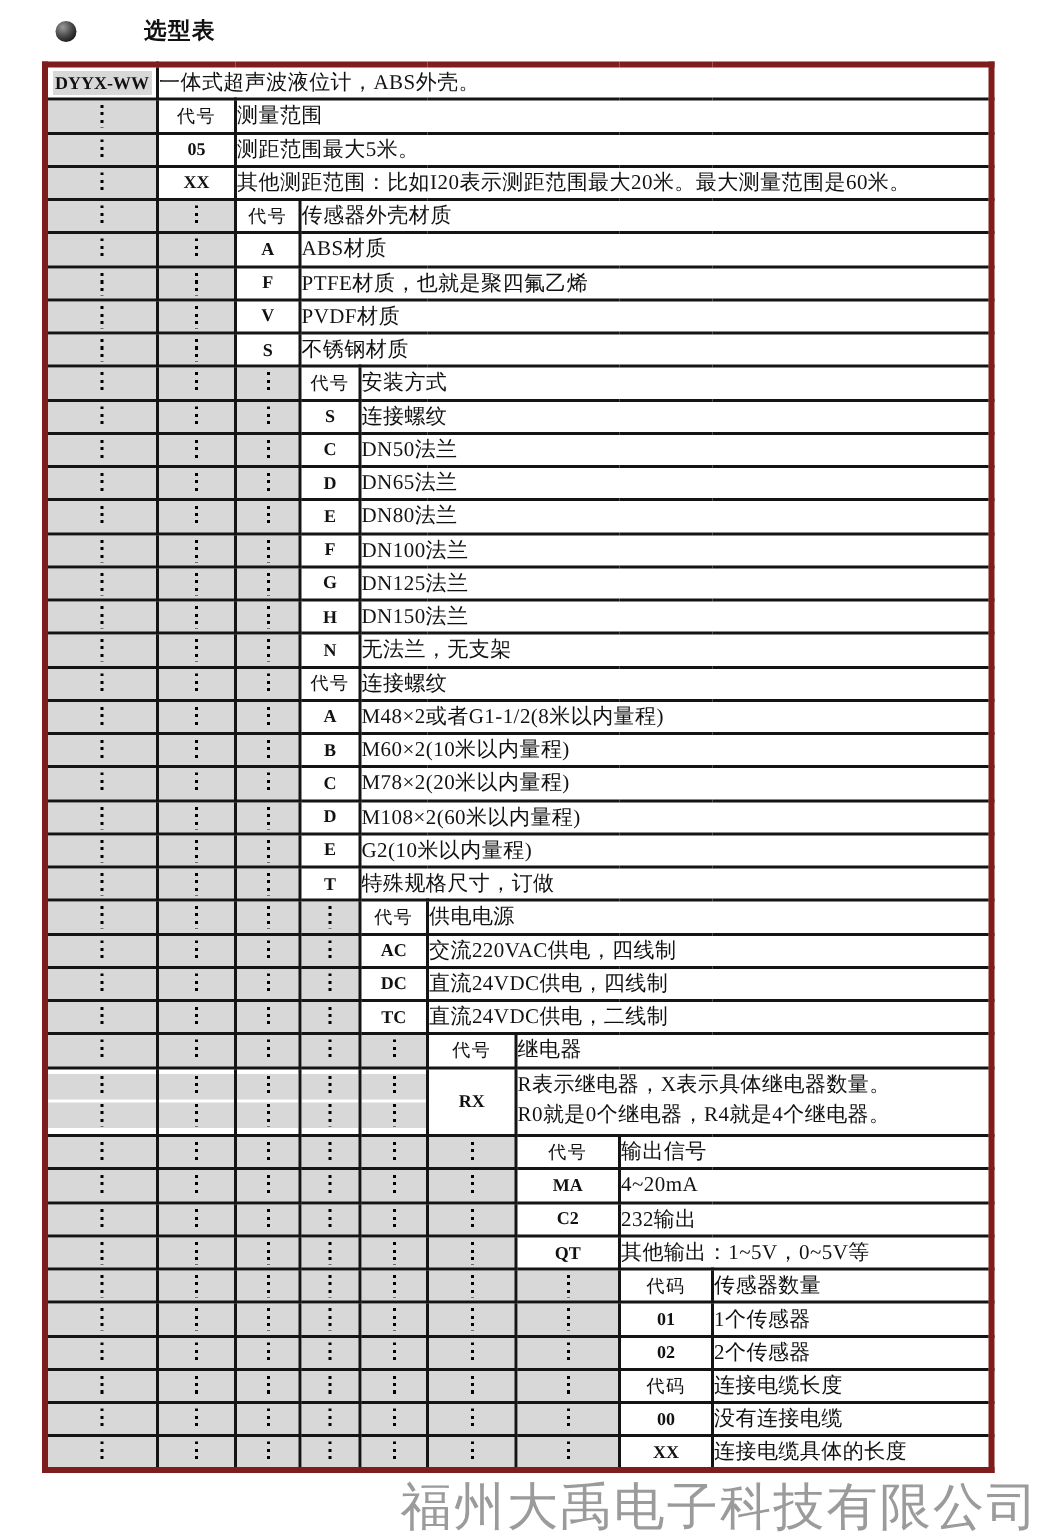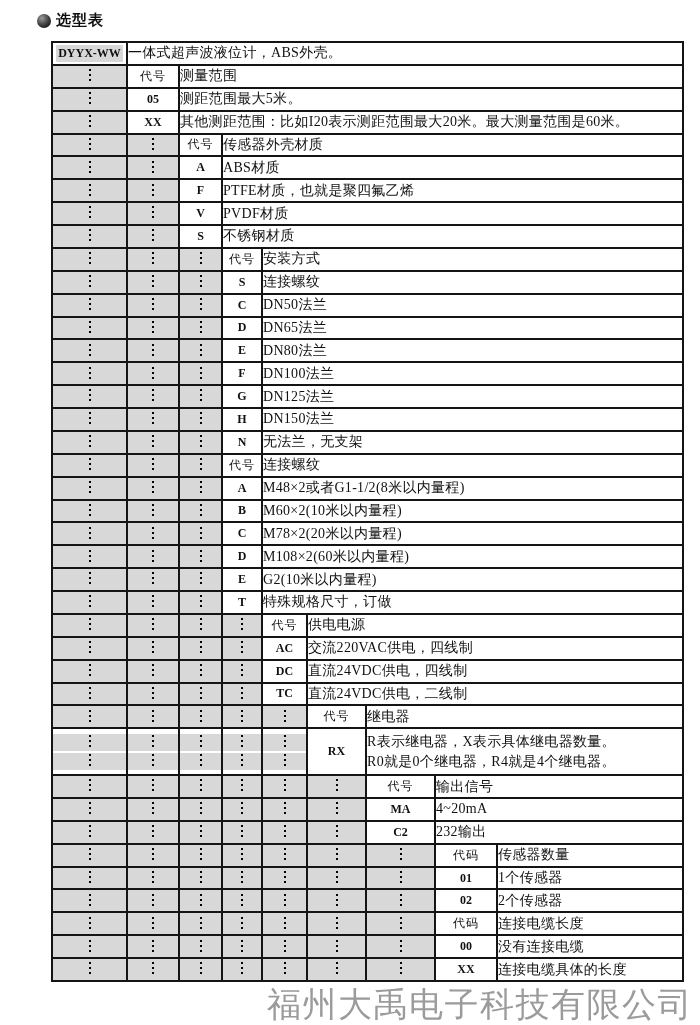--- a/index.html
+++ b/index.html
@@ -4,28 +4,28 @@
 <style>
   html,body{margin:0;padding:0;background:#ffffff;}
   body{
     width:700px;height:1025px;position:relative;overflow:hidden;
     font-family:"Liberation Sans", sans-serif;color:#111;
   }
   
   .title-row{position:absolute;left:37px;top:11px;display:flex;align-items:center;gap:5px;}
   .sphere{width:14px;height:14px;border-radius:50%;
     background:radial-gradient(circle at 35% 30%, #9a9a9a 0%, #4a4a4a 45%, #000 95%);}
-  .title-text{font-size:15px;font-weight:bold;letter-spacing:1px;font-family:Liberation Mono, monospace;}
+  .title-text{font-size:15px;font-weight:bold;letter-spacing:1px;font-family:Liberation Mono, monospace;margin-left:40px;}
 
   
   table.sel{
-    position:absolute;left:51px;top:41px;width:632px;height:941px;
+    position:absolute;left:28px;top:41px;width:632px;height:941px;
     border-collapse:collapse;table-layout:fixed;
     font-family:"Liberation Serif", serif;font-size:12px;
-    border:2px solid #7f1d1d;
+    border:4px solid #7f1d1d;
   }
   table.sel td{border:2px solid #141414;padding:0;overflow:hidden;white-space:nowrap;vertical-align:middle;}
   tr.r{height:21px;}
   tr.tall{height:43px;}
 
   td.dot{
     background-color:#d8d8d8;background-clip:content-box;
     padding:2px 3px;text-align:center;
   }
   .vdots{
@@ -348,20 +348,30 @@
         <td class="code">C2</td>
         <td class="desc" colspan="2">232输出</td>
       </tr>
       <tr class="r">
         <td class="dot"><span class="vdots"></span></td>
         <td class="dot"><span class="vdots"></span></td>
         <td class="dot"><span class="vdots"></span></td>
         <td class="dot"><span class="vdots"></span></td>
         <td class="dot"><span class="vdots"></span></td>
         <td class="dot"><span class="vdots"></span></td>
+        <td class="code">QT</td>
+        <td class="desc" colspan="2">其他输出：1~5V，0~5V等</td>
+      </tr>
+      <tr class="r">
+        <td class="dot"><span class="vdots"></span></td>
+        <td class="dot"><span class="vdots"></span></td>
+        <td class="dot"><span class="vdots"></span></td>
+        <td class="dot"><span class="vdots"></span></td>
+        <td class="dot"><span class="vdots"></span></td>
+        <td class="dot"><span class="vdots"></span></td>
         <td class="dot"><span class="vdots"></span></td>
         <td class="code hdr">代码</td>
         <td class="desc" colspan="1">传感器数量</td>
       </tr>
       <tr class="r">
         <td class="dot"><span class="vdots"></span></td>
         <td class="dot"><span class="vdots"></span></td>
         <td class="dot"><span class="vdots"></span></td>
         <td class="dot"><span class="vdots"></span></td>
         <td class="dot"><span class="vdots"></span></td>

